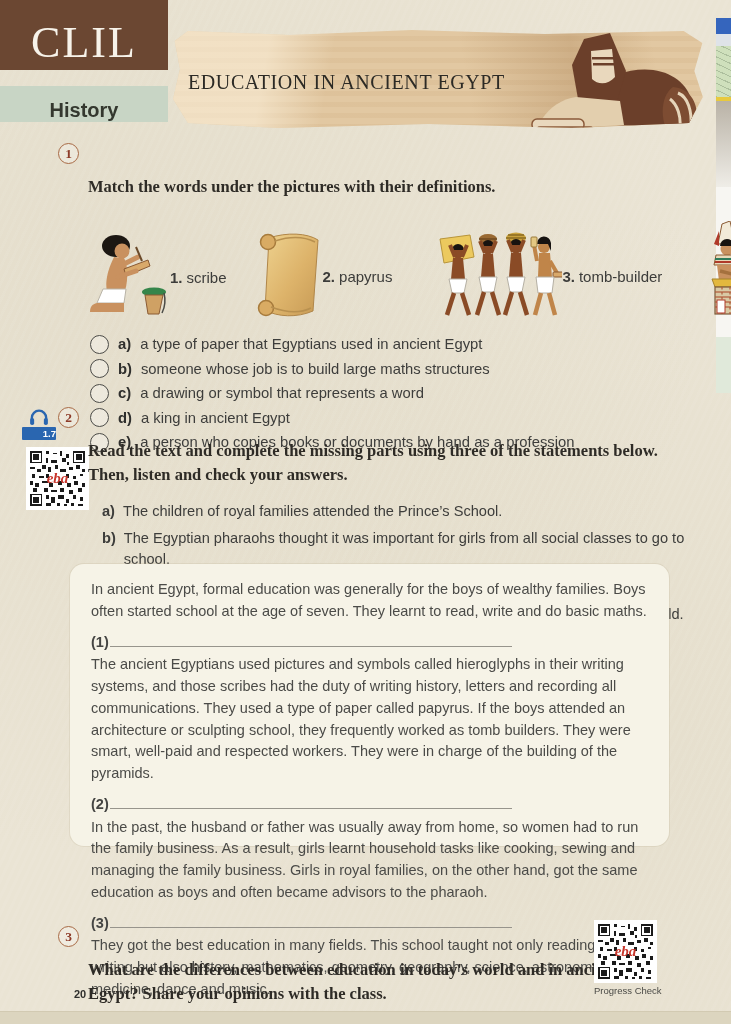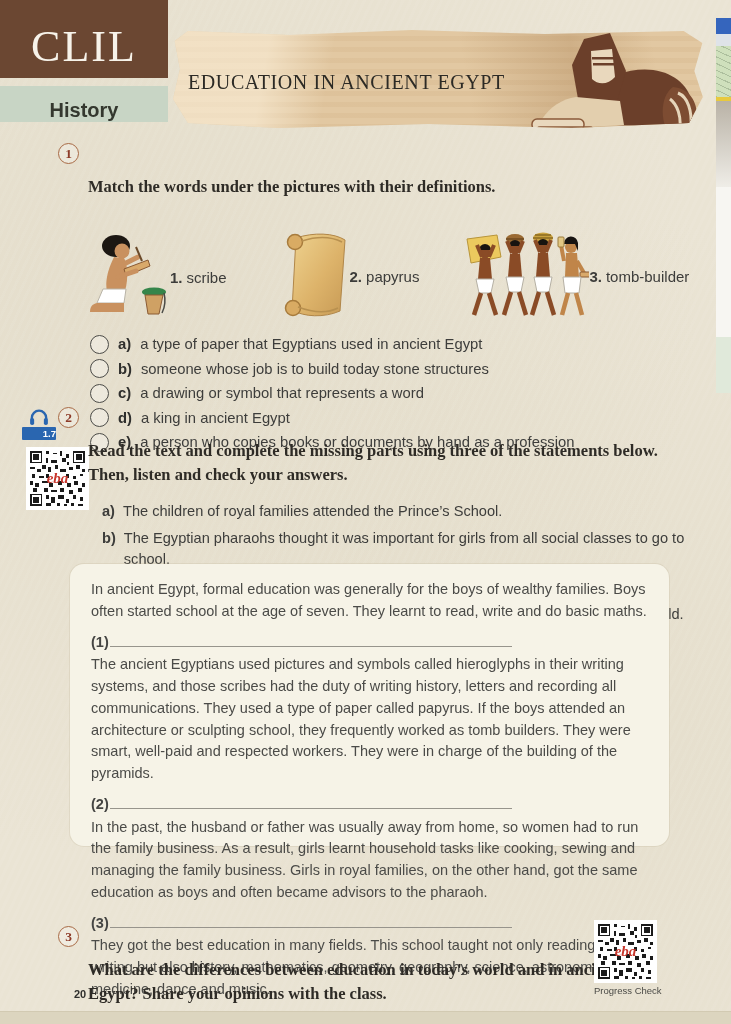--- a/index.html
+++ b/index.html
@@ -15,21 +15,21 @@
   }
 
   
   .sliver { position:absolute; right:0; top:0; width:15px; height:1024px; }
   .sliver > div { position:absolute; right:0; width:15px; }
 
   .bottom-strip { position:absolute; left:0; bottom:0; width:731px; height:13px;
     background:#dcd5bf; border-top:1px solid #d2cab2; }
 
   
-  .clil-box { position:absolute; left:0; top:0; width:168px; height:78px; background:#6b4732;
+  .clil-box { position:absolute; left:0; top:0; width:168px; height:70px; background:#6b4732;
     display:flex; align-items:center; justify-content:center; }
   .clil-box span { font-family:"Liberation Serif", serif; font-size:44px; color:#f7f3ea; letter-spacing:2px; padding-top:14px; }
   .history-box { position:absolute; left:0; top:86px; width:168px; height:36px; background:#c8d5c5;
     display:flex; align-items:flex-end; justify-content:center; }
   .history-box span { font-weight:bold; font-size:20px; color:#34382f; }
 
   .banner { position:absolute; left:172px; top:29px; width:533px; height:100px;
     background:#e2c8a2;
     background-image:
       linear-gradient(100deg, rgba(255,245,225,.55) 0 18%, rgba(0,0,0,0) 30%),
@@ -48,21 +48,21 @@
     font-family:"Liberation Serif", serif; font-size:13.5px; flex:0 0 21px; background:rgba(255,255,255,.25); }
   .ex-head { display:flex; gap:9px; align-items:flex-start; }
   .ex-head h2 { font-family:"Liberation Serif", serif; font-size:16.5px; font-weight:bold;
     color:#2e2b26; line-height:1.45; padding-top:1px;margin-top:31px; }
 
   .ex1 { position:absolute; left:58px; top:143px; width:614px; }
   .pics { display:flex; align-items:flex-end; margin-top:10px; height:110px; }
   .pics figure { display:flex; flex-direction:row; align-items:center; }
   .pics figcaption { margin-top:4px; font-size:15px; color:#3c3c3a; white-space:nowrap; }
   .pics figcaption b { margin-right:4px; }
-  .f-scribe { margin-left:20px; } .f-papyrus { margin-left:55px; } .f-tomb { margin-left:44px; }
+  .f-scribe { margin-left:20px; } .f-papyrus { margin-left:28px; } .f-tomb { margin-left:44px; }
   .f-pharaoh { margin-left:38px;justify-content:center; } .f-hiero { margin-left:40px; }
 
   .options { list-style:none; margin-top:16px; margin-left:32px; }
   .options li { display:flex; align-items:center; gap:9px; margin-bottom:5.5px; font-size:14.8px; color:#3d3d3b; }
   .bubble { width:19px; height:19px; border:1.6px solid #4c4c48; border-radius:50%; flex:0 0 19px;
     background:rgba(255,255,255,.3); cursor:pointer; }
   .options b { font-size:14.8px; color:#2f2f2d; }
 
   .ex2 { position:absolute; left:58px; top:407px; width:640px; }
   .statements { list-style:none; margin-top:14px; margin-left:44px; }
@@ -358,21 +358,21 @@
 
     <ul class="options">
       <li>
         <span class="bubble"></span>
         <b>a)</b>
         <span>a type of paper that Egyptians used in ancient Egypt</span>
       </li>
       <li>
         <span class="bubble"></span>
         <b>b)</b>
-        <span>someone whose job is to build today stone structures</span>
+        <span>someone whose job is to build large maths structures</span>
       </li>
       <li>
         <span class="bubble"></span>
         <b>c)</b>
         <span>a drawing or symbol that represents a word</span>
       </li>
       <li>
         <span class="bubble"></span>
         <b>d)</b>
         <span>a king in ancient Egypt</span>

